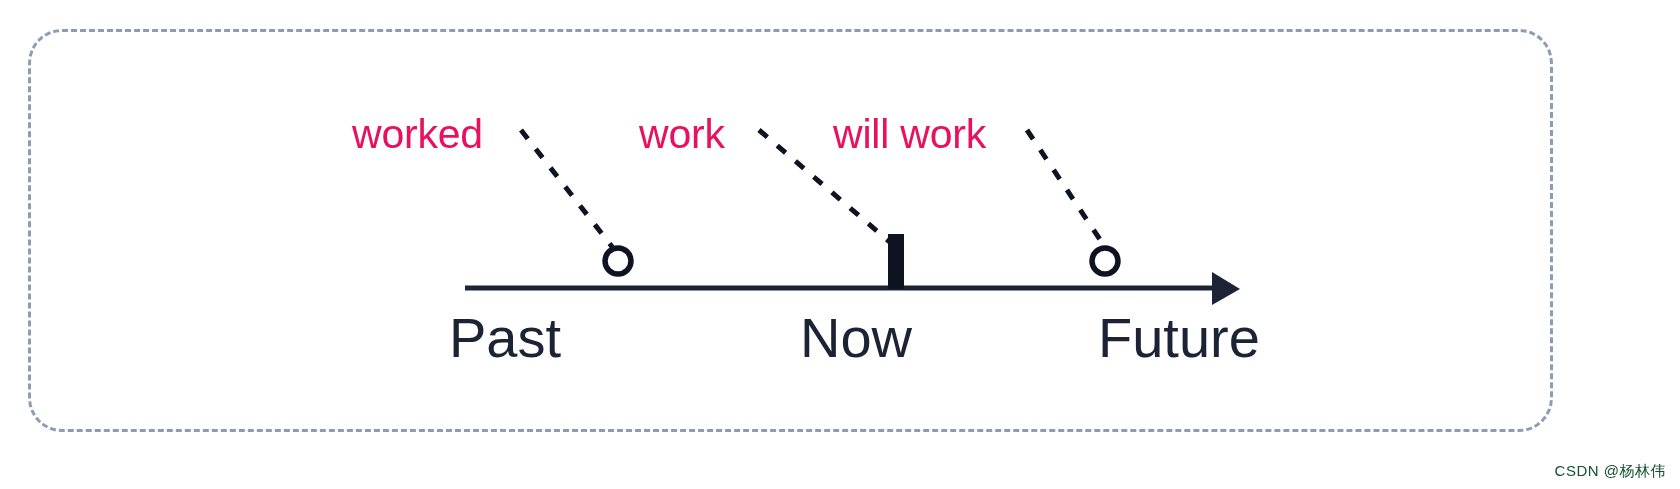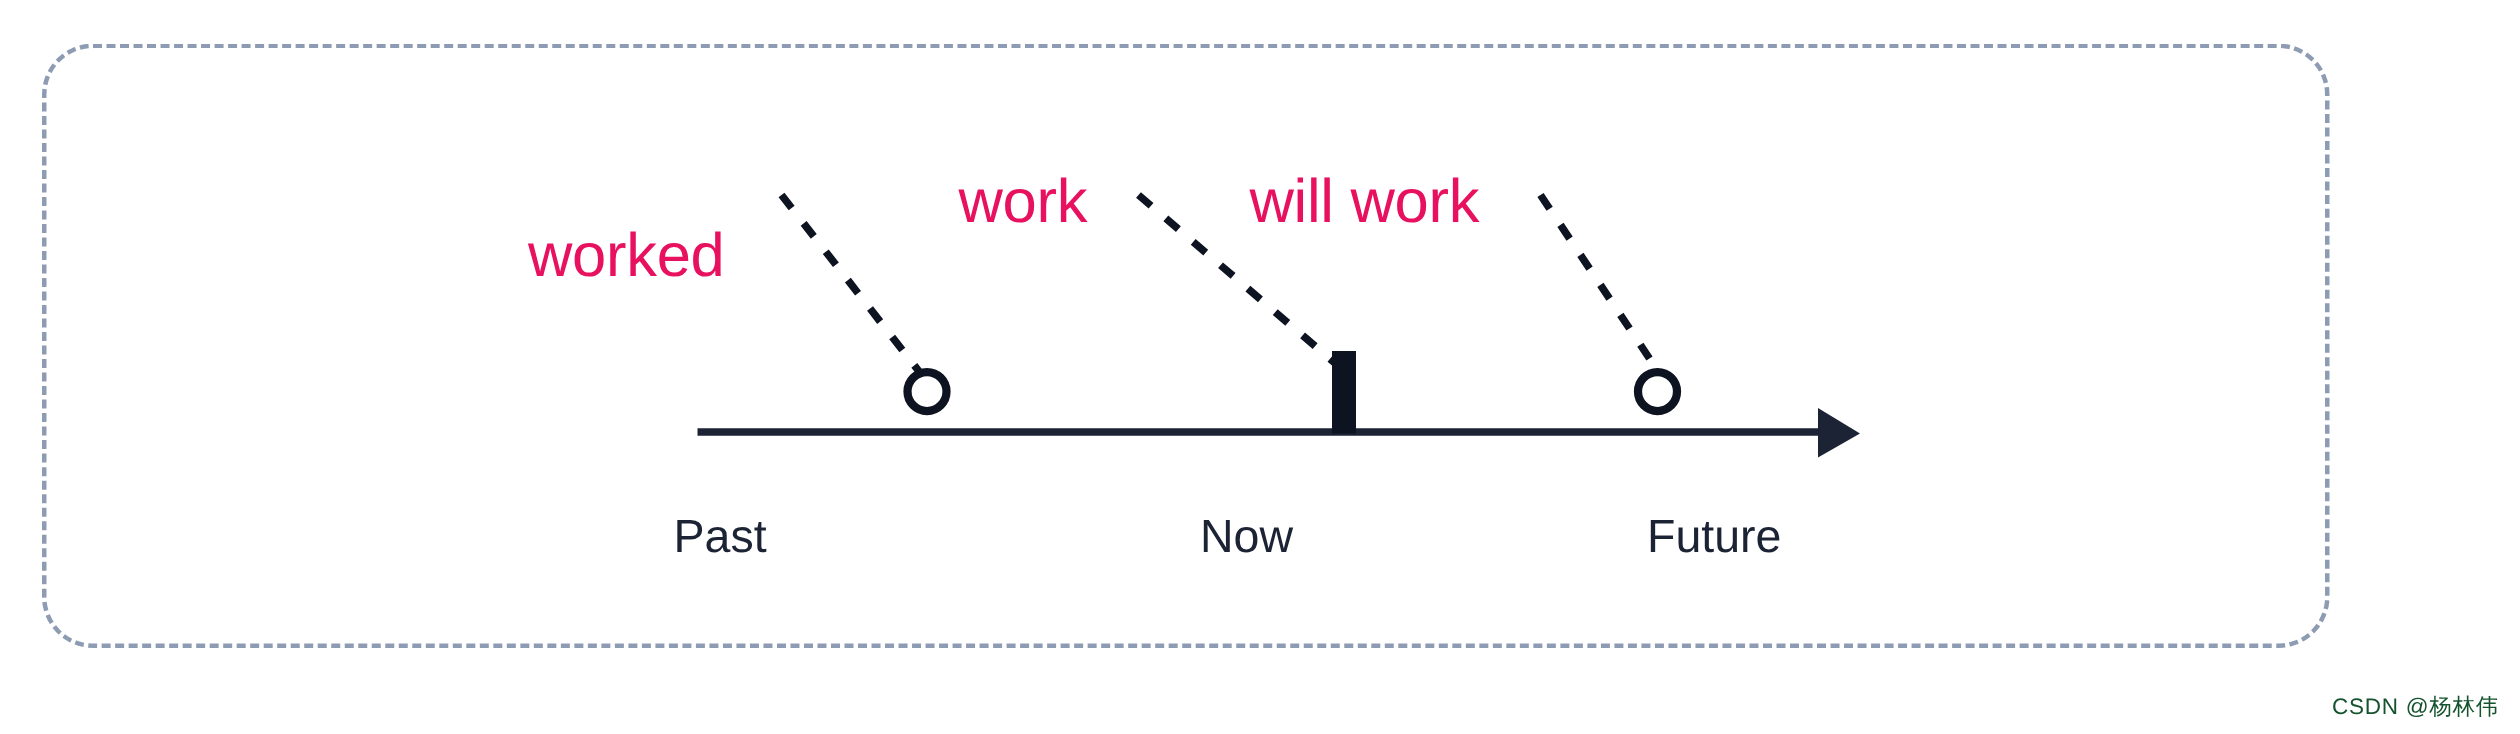--- a/index.html
+++ b/index.html
@@ -49,33 +49,32 @@
   .tag-label {
     position: absolute;
     color: #e8115f;
     font-family: "Liberation Sans", sans-serif;
     font-size: 41px;
     font-weight: 400;
     letter-spacing: -0.2px;
     white-space: nowrap;
     line-height: 1;
   }
-  #tag-worked   { left: 352px; top: 114px; margin-top: 36px; }
+  #tag-worked   { left: 352px; top: 114px; }
   #tag-work     { left: 639px; top: 114px; }
   #tag-willwork { left: 833px; top: 114px; }
 
   .axis-label {
     position: absolute;
     color: #1b2334;
     font-family: "Liberation Sans", sans-serif;
-    font-size: 31px;
+    font-size: 56px;
     font-weight: 400;
     white-space: nowrap;
     line-height: 1;
-    margin-top: 32px;
   }
   #lbl-past   { left: 449px; top: 310px; }
   #lbl-now    { left: 800px; top: 310px; }
   #lbl-future { left: 1098px; top: 310px; }
 
   .watermark {
     position: absolute;
     right: 14px;
     bottom: 8px;
     font-family: "Liberation Sans", sans-serif;

